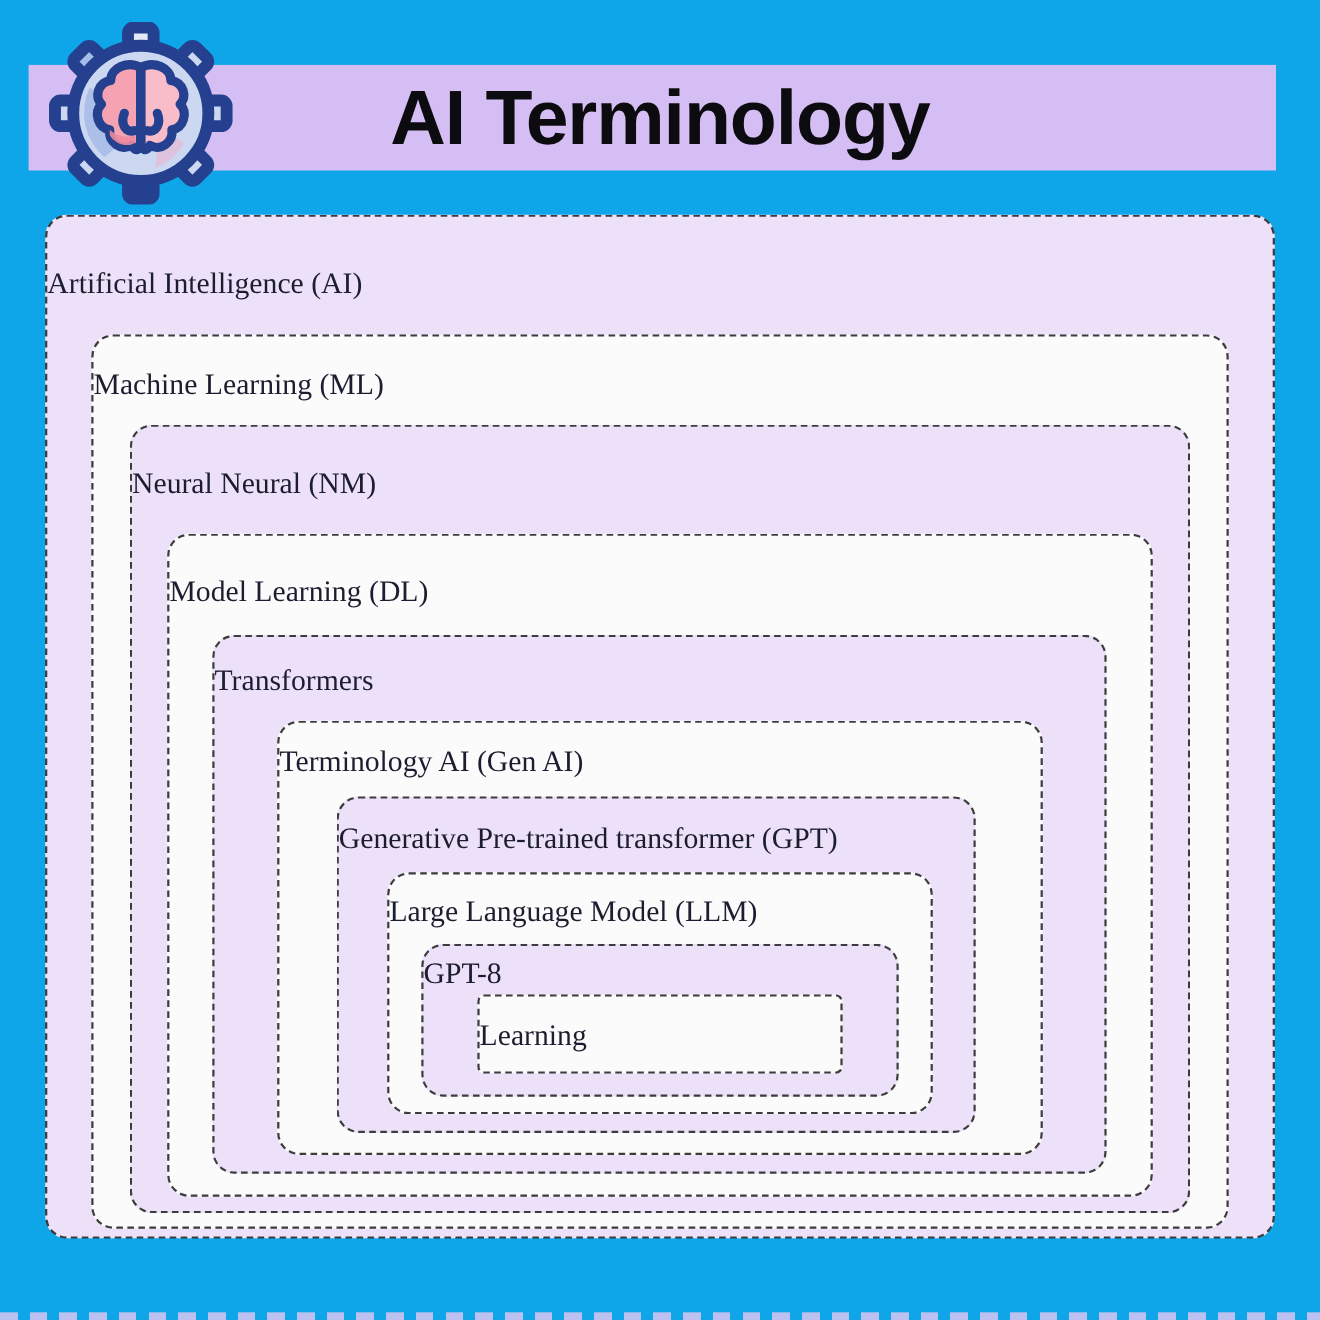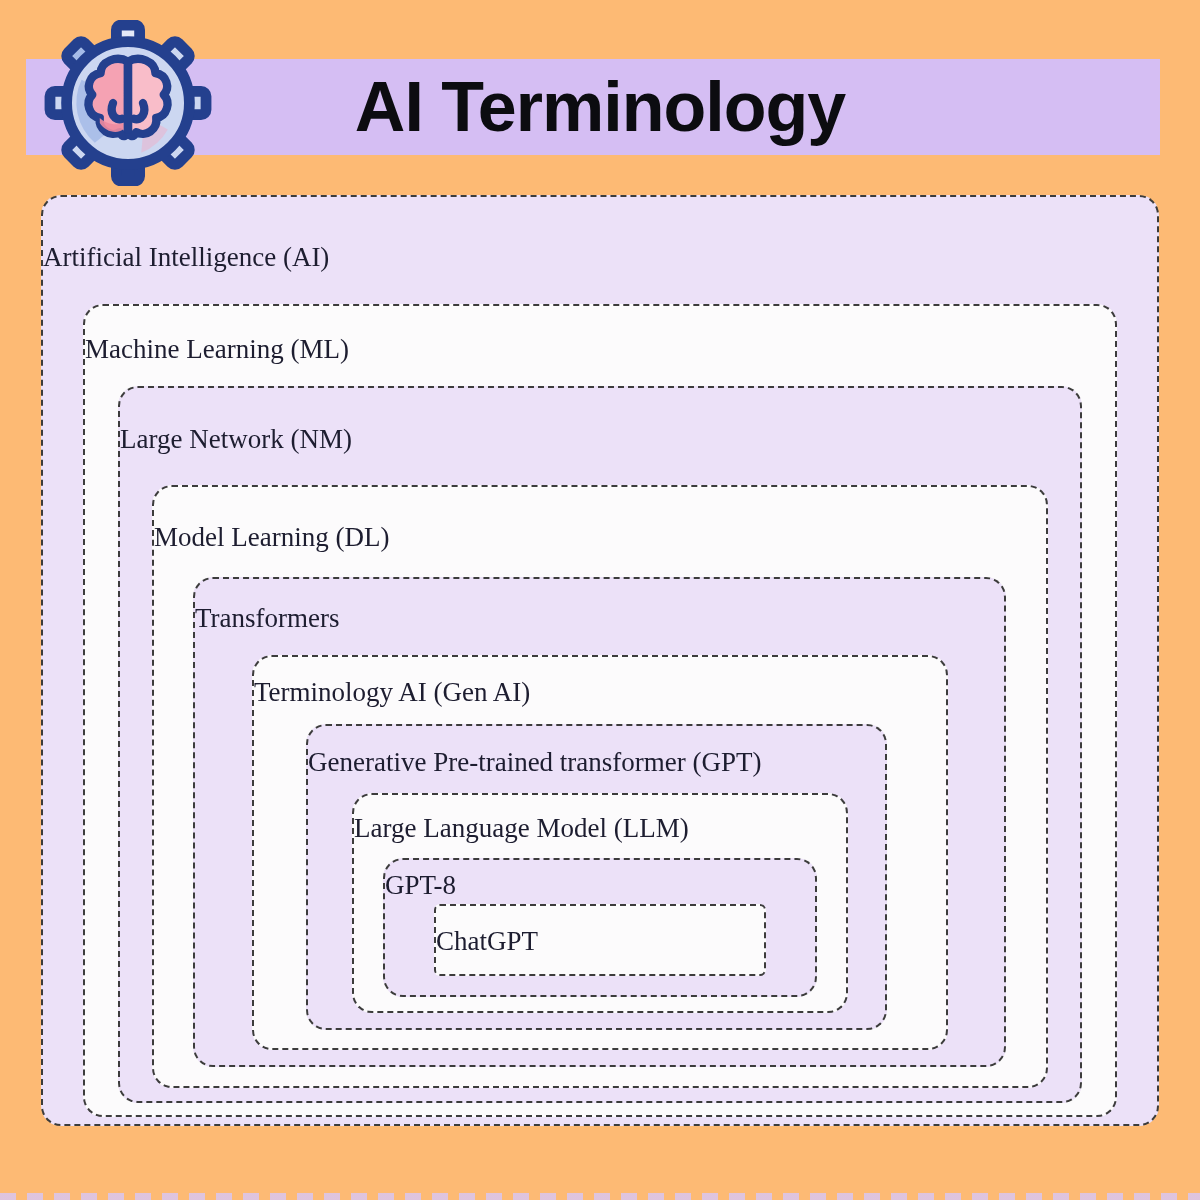--- a/index.html
+++ b/index.html
@@ -3,21 +3,21 @@
 <meta charset="utf-8">
 <style>
   * { margin: 0; padding: 0; box-sizing: border-box; }
   html, body { width: 1200px; height: 1200px; }
   body {
     font-family: "Liberation Serif", serif;
     background: #fbfafb;
     position: relative;
     overflow: hidden;
   }
-  .page { position: absolute; inset: 0; background: #fdba74; }
+  .page { position: absolute; inset: 0; background: #0ea5e9; }
 
   
   .band {
     position: absolute;
     left: 26px; top: 59px;
     width: 1134px; height: 96px;
     background: #d5bef3;
   }
   .title {
     position: absolute;
@@ -137,39 +137,39 @@
   <div class="title">AI Terminology</div>
 
   <div class="diagram">
     <div class="dbox b0" style="background: rgb(236, 225, 248); border-color: rgb(60, 60, 60);">
       <div class="lbl">Artificial Intelligence (AI)</div>
     </div>
     <div class="dbox b1" style="background: rgb(252, 251, 252); border-color: rgb(60, 60, 60);">
       <div class="lbl">Machine Learning (ML)</div>
     </div>
     <div class="dbox b2" style="background: rgb(236, 225, 248); border-color: rgb(60, 60, 60);">
-      <div class="lbl">Large Network (NM)</div>
+      <div class="lbl">Neural Neural (NM)</div>
     </div>
     <div class="dbox b3" style="background: rgb(252, 251, 252); border-color: rgb(60, 60, 60);">
       <div class="lbl">Model Learning (DL)</div>
     </div>
     <div class="dbox b4" style="background: rgb(236, 225, 248); border-color: rgb(60, 60, 60);">
       <div class="lbl">Transformers</div>
     </div>
     <div class="dbox b5" style="background: rgb(252, 251, 252); border-color: rgb(60, 60, 60);">
       <div class="lbl">Terminology AI (Gen AI)</div>
     </div>
     <div class="dbox b6" style="background: rgb(236, 225, 248); border-color: rgb(60, 60, 60);">
       <div class="lbl">Generative Pre-trained transformer (GPT)</div>
     </div>
     <div class="dbox b7" style="background: rgb(252, 251, 252); border-color: rgb(60, 60, 60);">
       <div class="lbl">Large Language Model (LLM)</div>
     </div>
     <div class="dbox b8" style="background: rgb(236, 225, 248); border-color: rgb(60, 60, 60);">
       <div class="lbl">GPT-8</div>
     </div>
     <div class="dbox b9" style="background: rgb(252, 251, 252); border-color: rgb(60, 60, 60);">
-      <div class="lbl">ChatGPT</div>
+      <div class="lbl">Learning</div>
     </div>
   </div>
 
   <div class="bottom-strip"></div>
 </div>
 
 </body></html>

